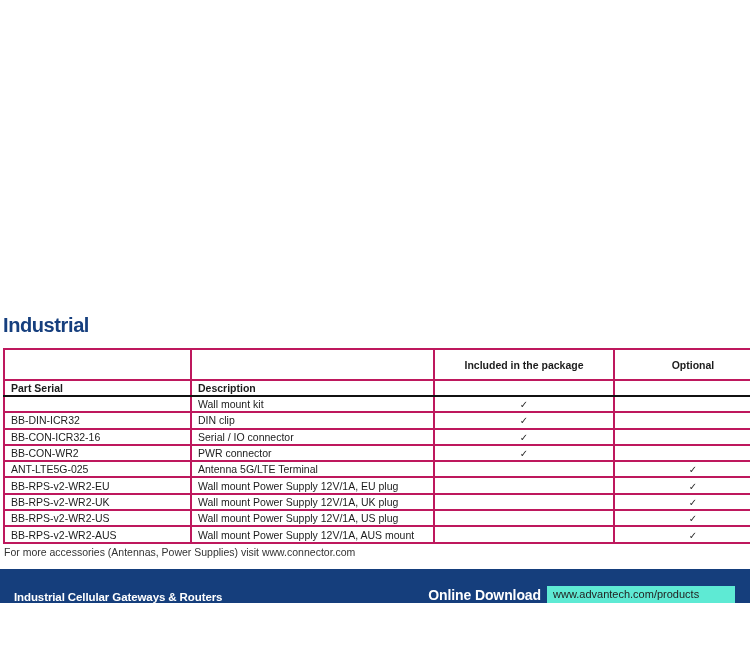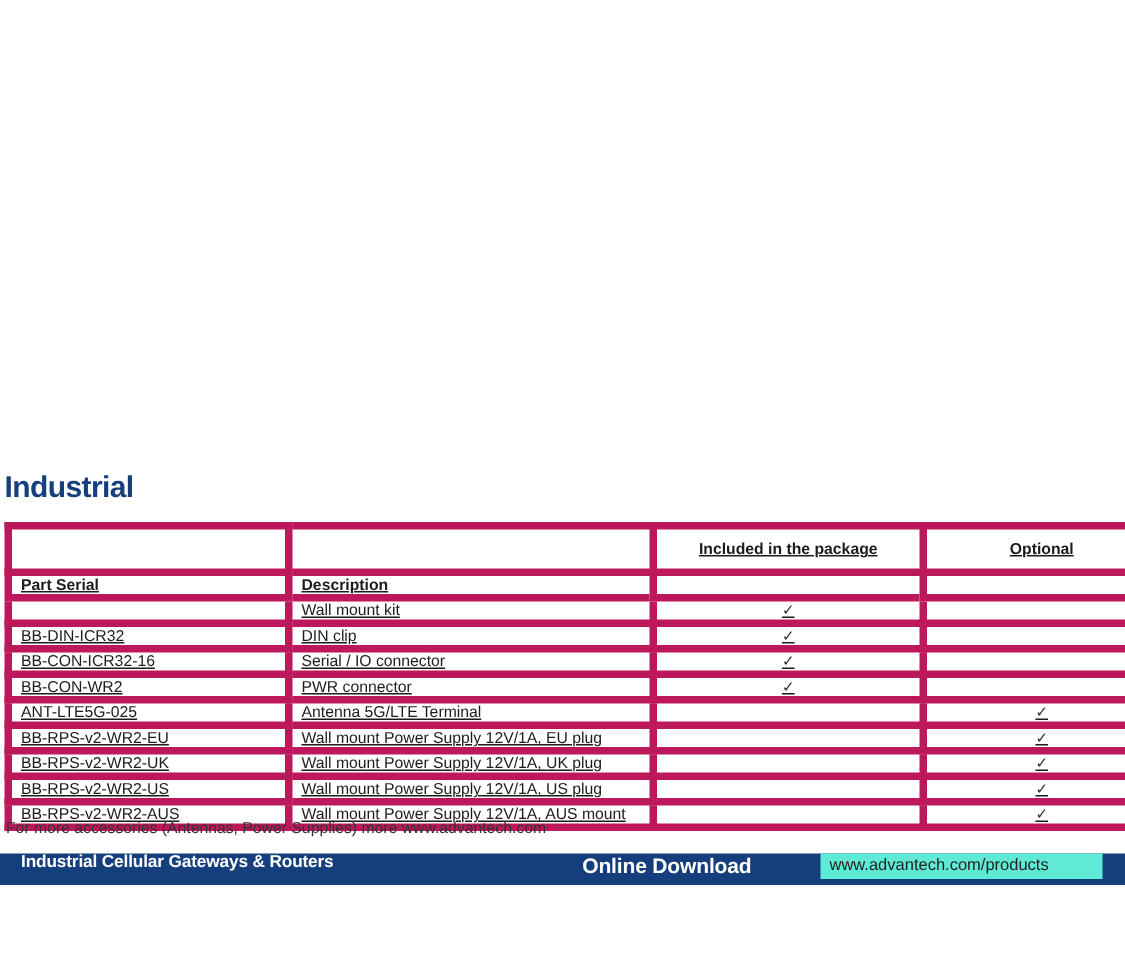--- a/index.html
+++ b/index.html
@@ -23,43 +23,43 @@
     letter-spacing:-0.4px;
   }
 
   table.acc{
     position:absolute;left:3px;top:348px;
     width:768px;
     border-collapse:collapse;table-layout:fixed;
     border:1.5px solid #2b2b2b;
   }
   table.acc th, table.acc td{
-    border:5px solid #be185d;
+    border:2px solid #be185d;
     font-size:10.5px;
     color:#1c1c1c;
     padding:0 0 0 6px;
     text-align:left;
     vertical-align:middle;
-    overflow:hidden;white-space:nowrap;text-decoration:underline;
+    overflow:hidden;white-space:nowrap;
   }
   table.acc thead tr.group th{height:31px;text-align:center;padding:0;font-weight:bold;}
   table.acc thead tr.cols th{height:16px;font-weight:bold;border-bottom:2.5px solid #111;}
   table.acc tbody tr{height:16.3px;}
   table.acc td.c{text-align:center;padding:0;}
   .check{font-size:10px;color:#2a2a2a;line-height:1;}
 
   .footnote{
     position:absolute;left:4px;top:546px;margin:0;
     font-size:10.5px;color:#333333;
   }
 
   .footer-bar{
-    position:absolute;left:0;top:569px;width:750px;height:21px;
+    position:absolute;left:0;top:569px;width:750px;height:34px;
     background:var(--navy);
-    display:flex;align-items:flex-start;gap:40px;
+    display:flex;align-items:flex-end;
   }
   .series-label{
     margin-left:14px;
     color:#ffffff;font-weight:bold;font-size:11.5px;
     letter-spacing:-0.1px;
   }
   .spacer{flex:1;}
   .download-label{
     color:#ffffff;font-weight:bold;font-size:14px;
     margin-right:6px;letter-spacing:-0.1px;
@@ -150,21 +150,21 @@
         </tr>
         <tr>
           <td>BB-RPS-v2-WR2-AUS</td>
           <td>Wall mount Power Supply 12V/1A, AUS mount</td>
           <td class="c"></td>
           <td class="c"><span class="check">✓</span></td>
         </tr>
       </tbody>
   </table>
 
-  <p class="footnote">For more accessories (Antennas, Power Supplies) more www.advantech.com</p>
+  <p class="footnote">For more accessories (Antennas, Power Supplies) visit www.connector.com</p>
 
   <div class="footer-bar">
     <span class="series-label">Industrial Cellular Gateways &amp; Routers</span>
     <span class="spacer"></span>
     <span class="download-label">Online Download</span>
     <span class="urlbox">www.advantech.com/products</span>
   </div>
 
 </div>
 

